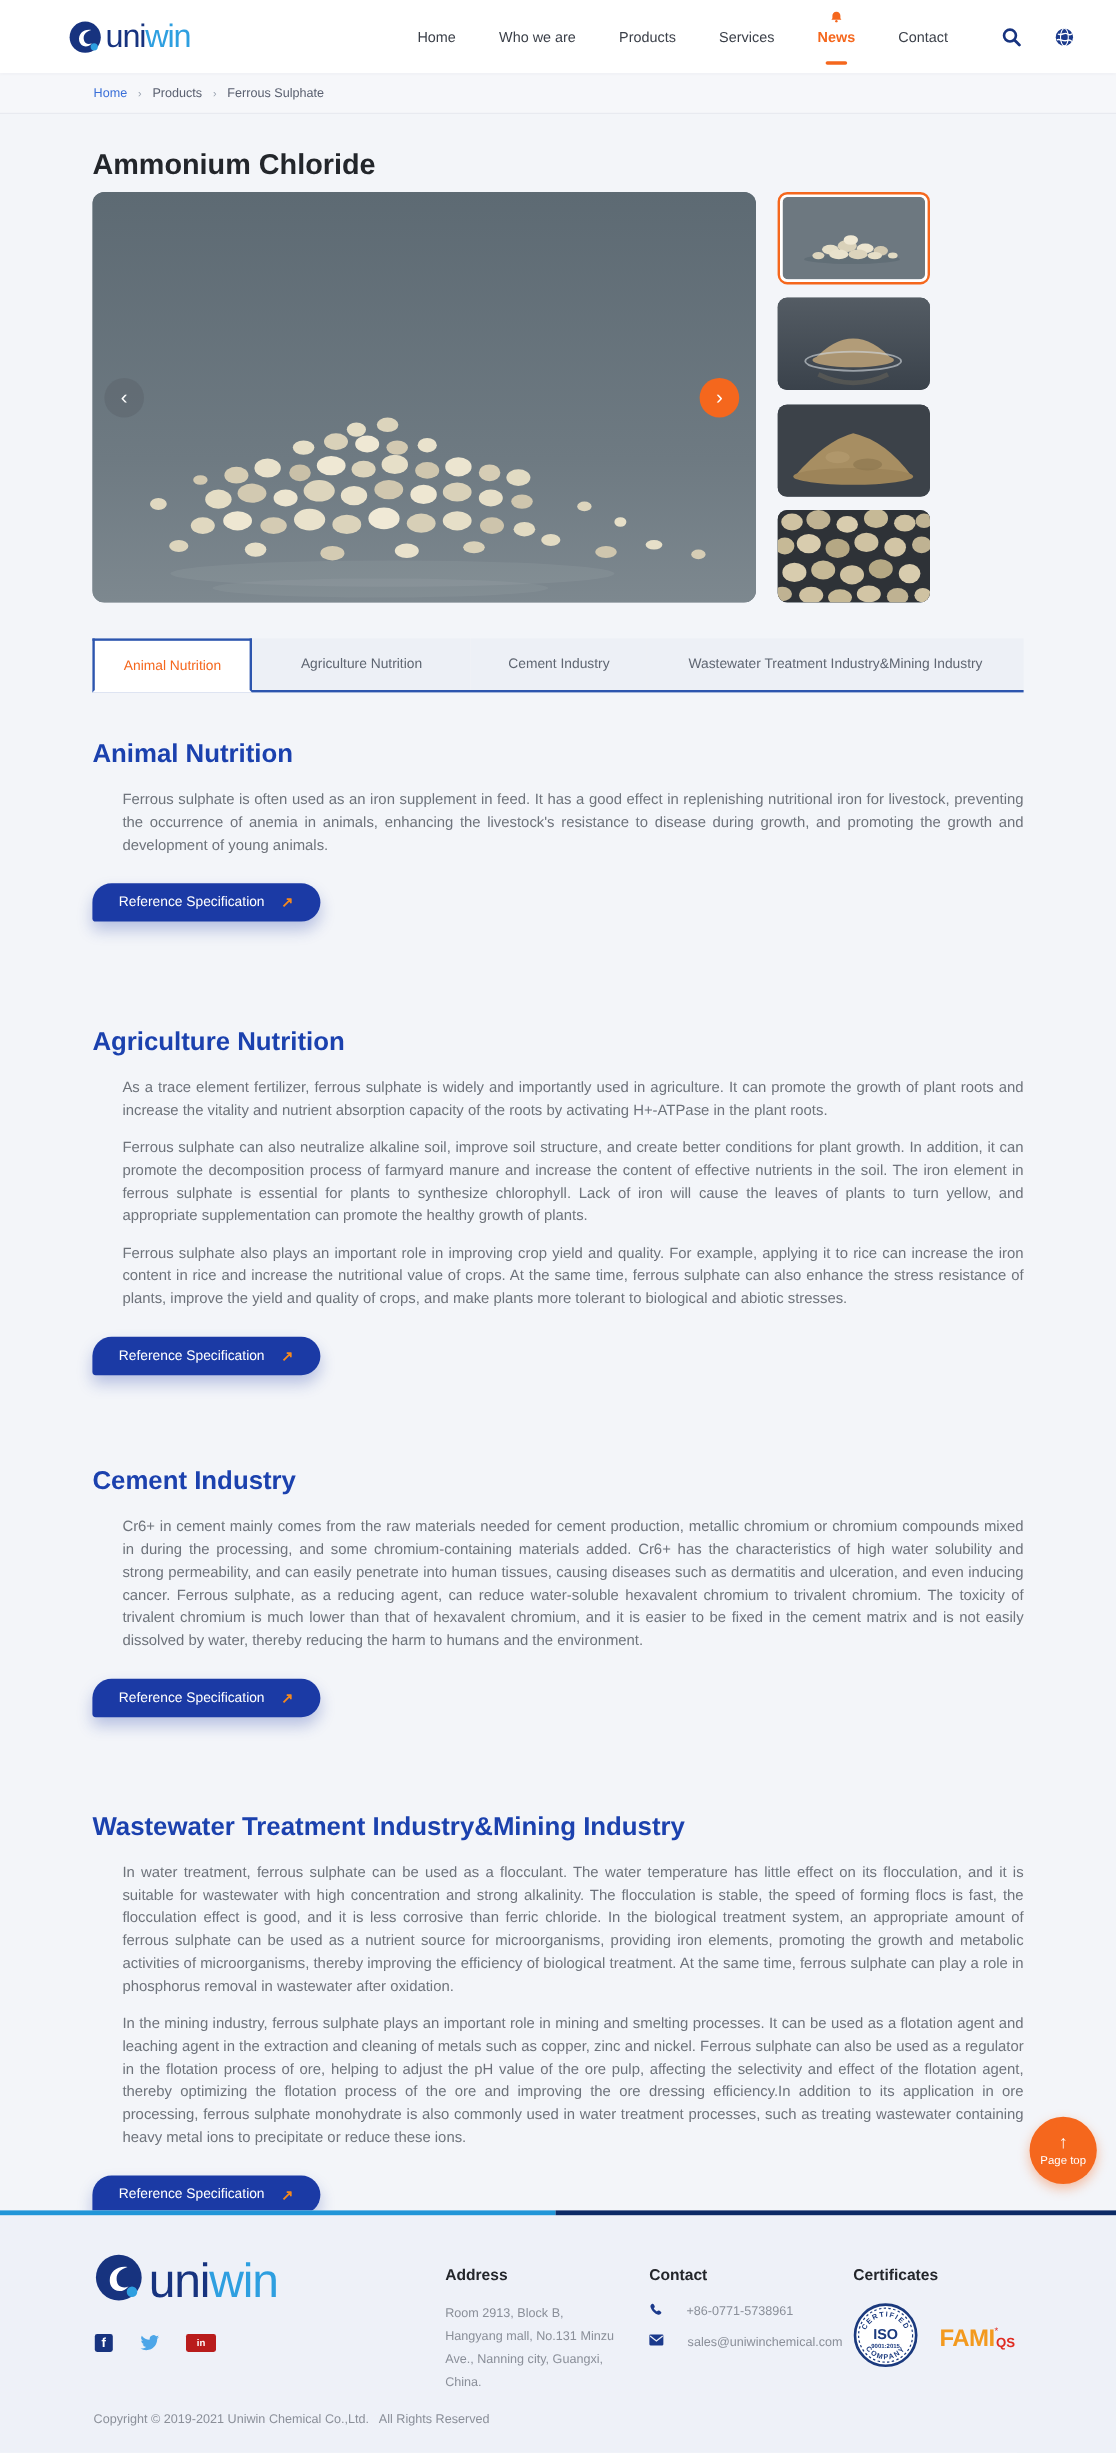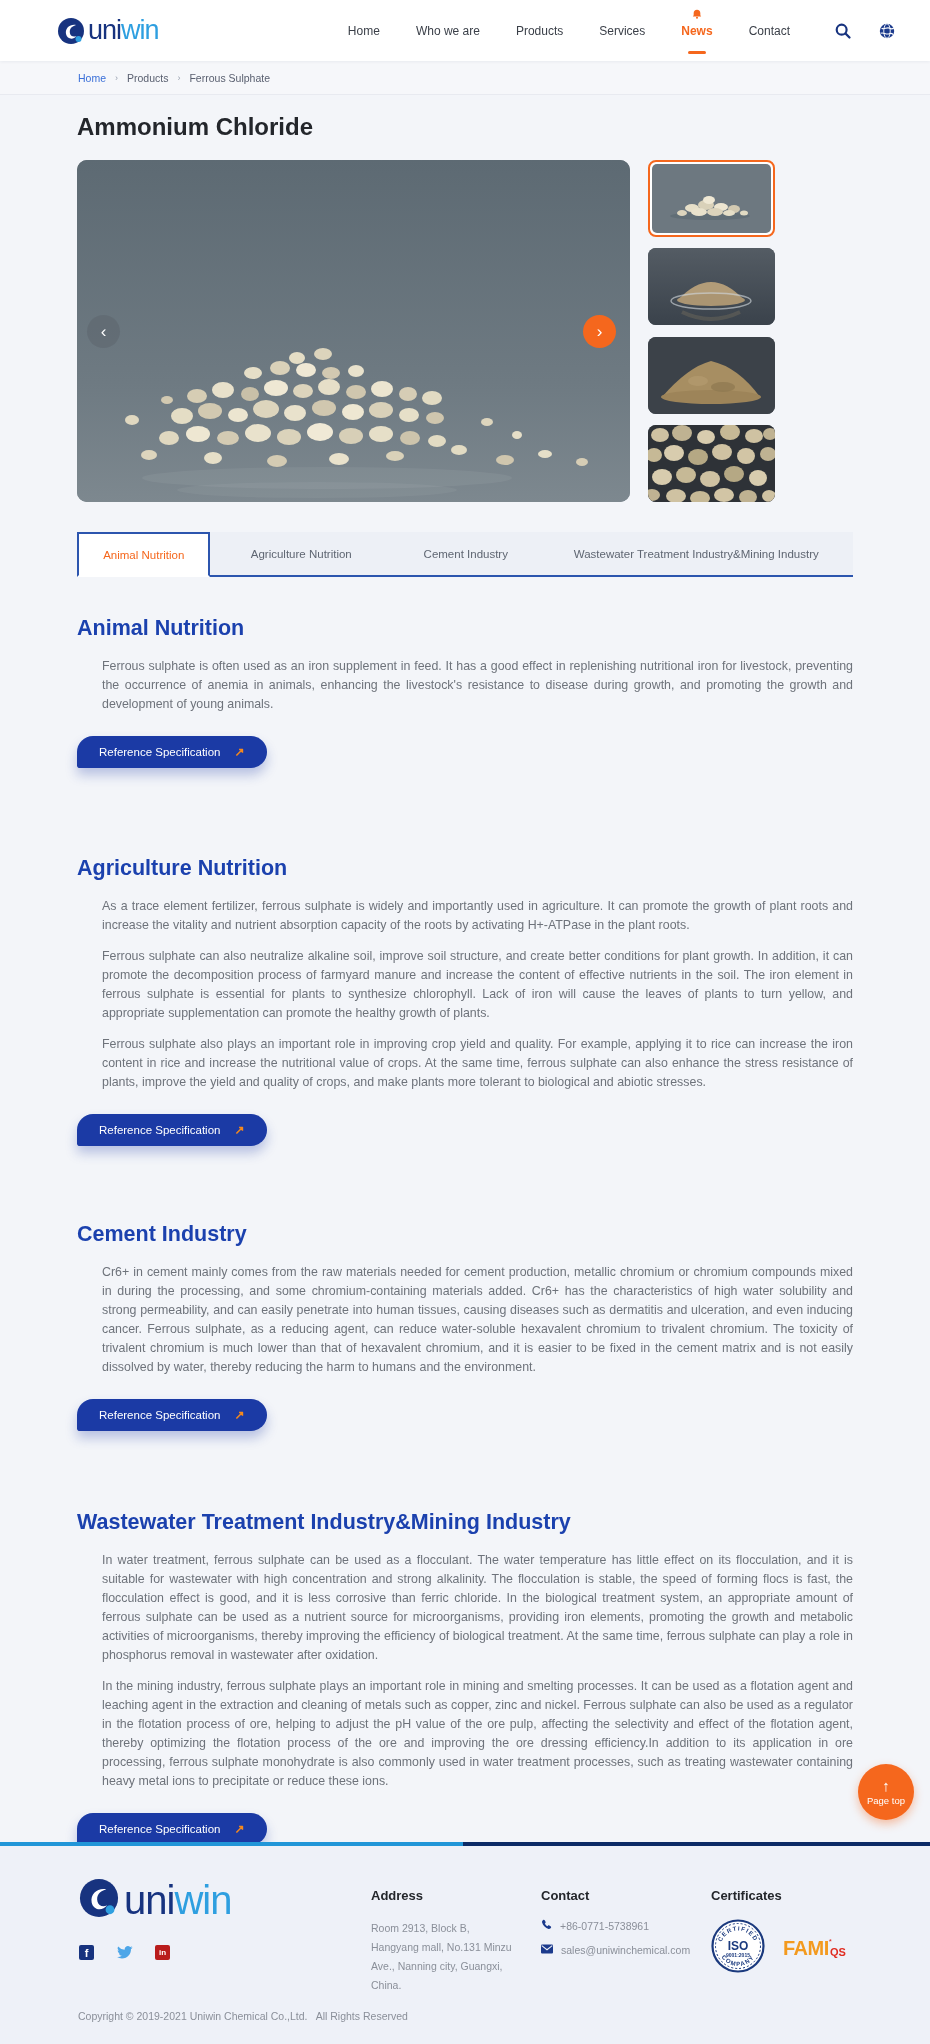--- a/index.html
+++ b/index.html
@@ -23,21 +23,21 @@
     width:18px; height:3px; background:#f5671d; border-radius:2px; }
   .news-badge { position:absolute; top:8px; left:50%; transform:translateX(-50%); }
   .hdr-icons { display:flex; gap:26px; align-items:center; }
   .hdr-icon { cursor:pointer; display:flex; }
   
   .breadcrumb { height:34px; background:#f6f7fa; border-bottom:1px solid #e8eaf0;
     display:flex; align-items:center; padding-left:78px; gap:9px; font-size:10.5px; color:#5a6070; }
   .crumb-home { color:#3a6fd8; cursor:pointer; }
   .crumb-sep { color:#9aa2b0; font-size:9px; }
   
-  .page-title { position:absolute; top:113px; left:77px; font-size:24px; font-weight:bold; color:#23262b; }
+  .page-title { position:absolute; top:124px; left:77px; font-size:24px; font-weight:bold; color:#23262b; }
   .gallery { position:absolute; top:160px; left:77px; width:698px; display:flex; justify-content:space-between; }
   .main-image { width:553px; height:342px; border-radius:10px; overflow:hidden; position:relative; background:#69757d; }
   .main-image svg { display:block; }
   .gal-arrow { position:absolute; top:155px; width:33px; height:33px; border-radius:50%;
     display:flex; align-items:center; justify-content:center; color:#fff; font-size:17px; cursor:pointer; line-height:1; }
   .gal-prev { left:10px; background:rgba(96,106,114,.75); }
   .gal-next { right:14px; background:#f5671d; }
   .thumbs { width:127px; display:flex; flex-direction:column; justify-content:space-between; }
   .thumb { width:127px; height:77px; border-radius:8px; overflow:hidden; cursor:pointer; background:#49525a; }
   .thumb svg { display:block; }
@@ -69,29 +69,29 @@
   .footer { position:absolute; top:1842px; left:0; width:930px; height:202px; background:#eef1f8; }
   .footer-bar { height:4px; width:100%; display:flex; }
   .footer-bar .seg-l { width:463px; background:#2196d8; }
   .footer-bar .seg-r { flex:1; background:#0c2a66; }
   .f-logo { position:absolute; top:34px; left:77px; display:flex; align-items:center; gap:3px; }
   .f-logo .logo-text { font-size:40px; }
   .socials { position:absolute; top:102px; left:79px; display:flex; gap:22px; align-items:center; }
   .soc { cursor:pointer; display:flex; }
   .fb-badge { width:15px; height:15px; background:#17337f; color:#fff; border-radius:2px; font-size:11px;
     font-weight:bold; display:flex; align-items:center; justify-content:center; }
-  .in-badge { width:15px; height:15px; background:#b91c1c; color:#fff; border-radius:2px; font-size:8px;
+  .in-badge { width:25px; height:15px; background:#b91c1c; color:#fff; border-radius:2px; font-size:8px;
     font-weight:bold; display:flex; align-items:center; justify-content:center; }
   .f-col { position:absolute; top:46px; }
   .f-col-address { left:371px; width:150px; }
   .f-col-contact { left:541px; width:160px; }
   .f-col-cert { left:711px; }
   .f-col-title { font-size:13px; font-weight:bold; color:#23262b; margin-bottom:16px; }
   .f-addr-line { font-size:10.5px; color:#8a8f99; line-height:19px; }
-  .f-contact-row { display:flex; align-items:center; gap:8px; font-size:10.5px; color:#8a8f99; margin-bottom:12px; }
+  .f-contact-row { display:flex; align-items:center; gap:20px; font-size:10.5px; color:#8a8f99; margin-bottom:12px; }
   .cert-row { display:flex; align-items:center; gap:18px; }
   .fami { display:flex; align-items:flex-start; }
   .fami-main { font-size:20px; font-weight:bold; color:#f39a1f; letter-spacing:-0.5px; line-height:20px; }
   .fami-mark { font-size:8px; color:#e02b20; line-height:8px; }
   .fami-sub { font-size:11px; font-weight:bold; color:#e02b20; margin-top:8px; margin-left:-2px; }
   .copyright { position:absolute; top:168px; left:78px; font-size:10.5px; color:#8a8f99; white-space:pre; }
 </style>
 </head>
 <body>
 

